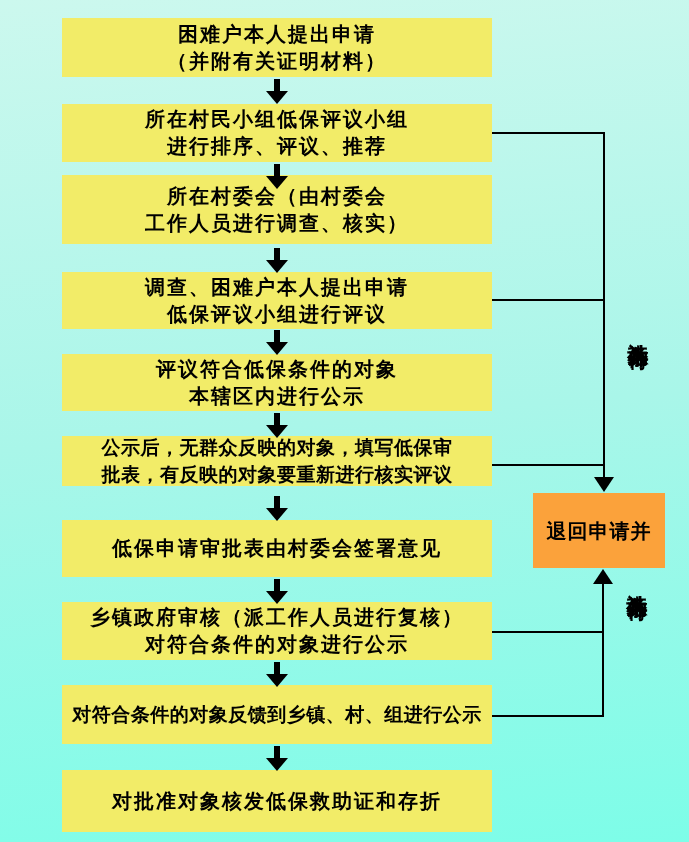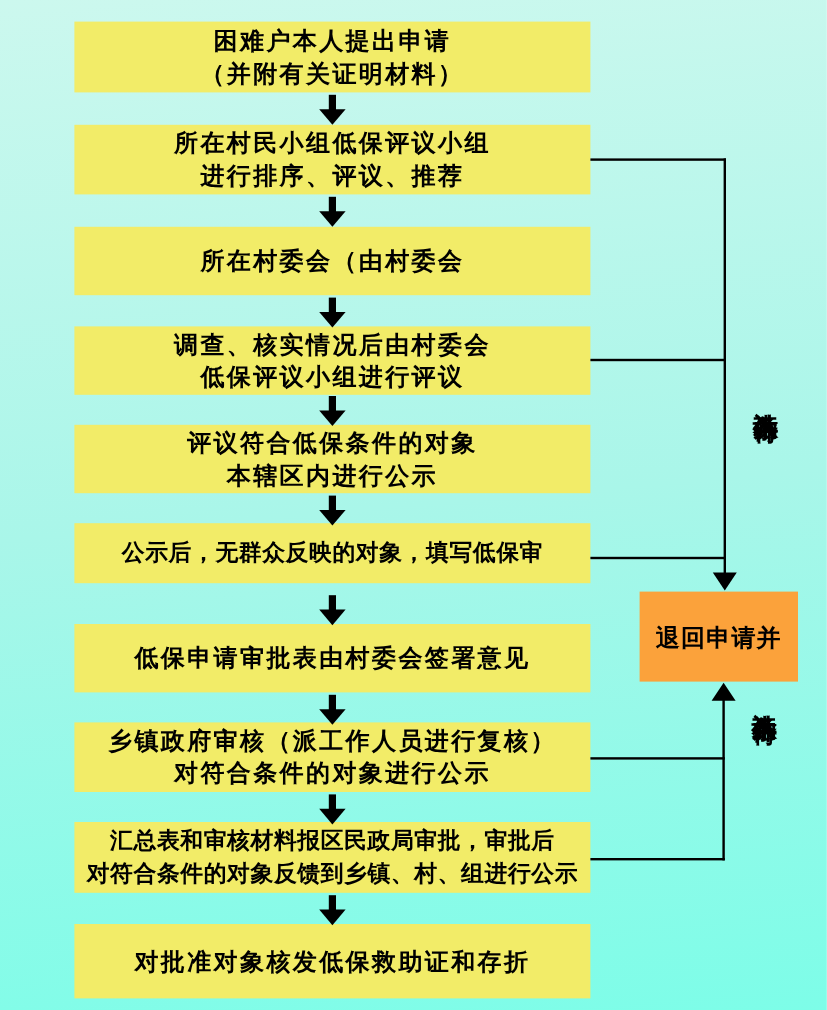--- a/index.html
+++ b/index.html
@@ -87,20 +87,21 @@
     border-right: 10px solid transparent;
     border-bottom: 15px solid var(--line, #000);
   }
   
   .return-box {
     position: absolute;
     left: 533px; top: 493px;
     width: 132px; height: 75px;
     background: var(--return-fill, #fba23b);
     display: flex;
+    flex-direction: column;
     justify-content: center;
     align-items: center;
     text-align: center;
   }
   .return-box .bl {
     line-height: 28px;
     letter-spacing: 1px;
   }
   
   .vlabel {
@@ -120,43 +121,44 @@
 <div class="stage">
 
   <div class="pbox" style="top:18px;height:59px">
     <div class="bl">困难户本人提出申请</div>
     <div class="bl">（并附有关证明材料）</div>
   </div>
   <div class="pbox" style="top:104px;height:58px">
     <div class="bl">所在村民小组低保评议小组</div>
     <div class="bl">进行排序、评议、推荐</div>
   </div>
-  <div class="pbox" style="top:189px;height:57px">
+  <div class="pbox" style="top:175px;height:69px">
     <div class="bl">所在村委会（由村委会</div>
+    <div class="bl">工作人员进行调查、核实）</div>
   </div>
   <div class="pbox" style="top:272px;height:57px">
-    <div class="bl">调查、核实情况后由村委会</div>
+    <div class="bl">调查、困难户本人提出申请</div>
     <div class="bl">低保评议小组进行评议</div>
   </div>
   <div class="pbox" style="top:354px;height:57px">
     <div class="bl">评议符合低保条件的对象</div>
     <div class="bl">本辖区内进行公示</div>
   </div>
   <div class="pbox tight" style="top:436px;height:50px">
     <div class="bl">公示后，无群众反映的对象，填写低保审</div>
+    <div class="bl">批表，有反映的对象要重新进行核实评议</div>
   </div>
   <div class="pbox" style="top:520px;height:57px">
     <div class="bl">低保申请审批表由村委会签署意见</div>
   </div>
   <div class="pbox" style="top:602px;height:58px">
     <div class="bl">乡镇政府审核（派工作人员进行复核）</div>
     <div class="bl">对符合条件的对象进行公示</div>
   </div>
   <div class="pbox tight" style="top:685px;height:59px">
-    <div class="bl">汇总表和审核材料报区民政局审批，审批后</div>
     <div class="bl">对符合条件的对象反馈到乡镇、村、组进行公示</div>
   </div>
   <div class="pbox" style="top:770px;height:62px">
     <div class="bl">对批准对象核发低保救助证和存折</div>
   </div>
 
   <div class="flow-arrow" style="top:79px"></div>
   <div class="flow-arrow" style="top:164px"></div>
   <div class="flow-arrow" style="top:248px"></div>
   <div class="flow-arrow" style="top:330px"></div>

